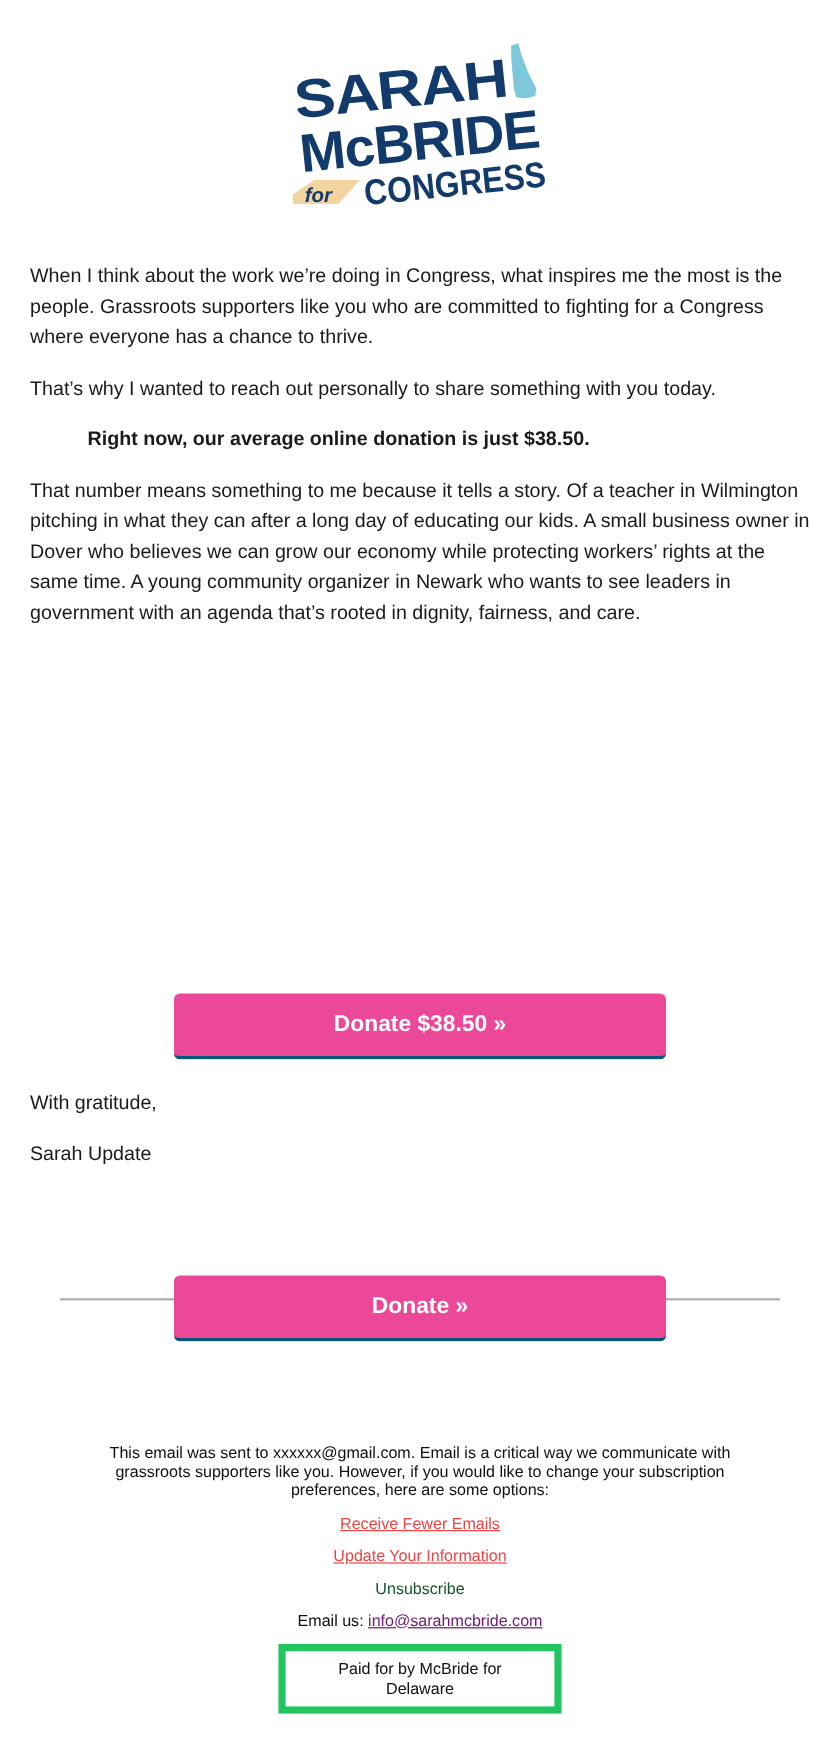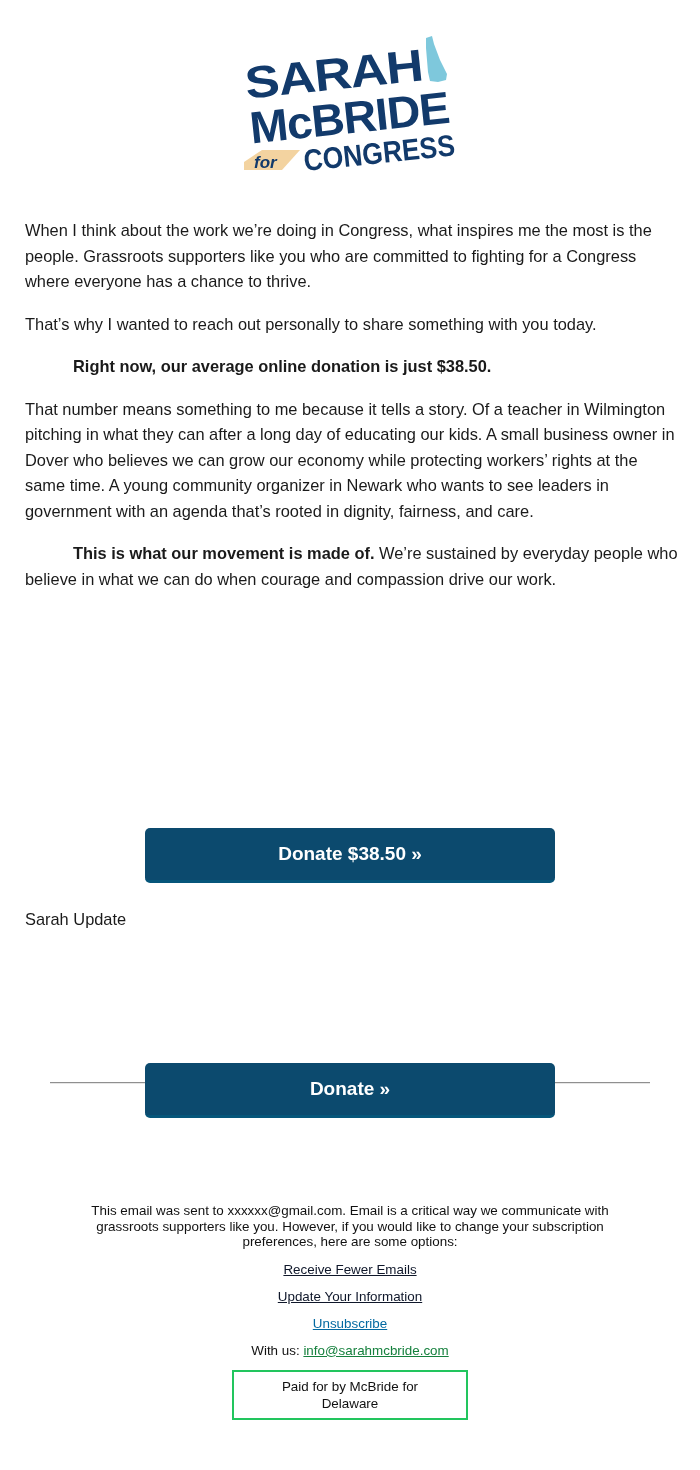--- a/index.html
+++ b/index.html
@@ -35,21 +35,21 @@
       text-decoration: underline;
       text-underline-offset: 2px;
       cursor: pointer;
     }
 
     .btn {
       position: absolute;
       left: 145px;
       width: 410px;
       height: 55px;
-      background: #0c4a6e;
+      background: #ec4899;
       border-radius: 5px;
       border-bottom: 3px solid #06567a;
       color: #ffffff;
       font-family: "Liberation Sans", sans-serif;
       font-weight: bold;
       font-size: 19px;
       display: flex; align-items: center; justify-content: center;
       cursor: pointer;
     }
     .btn-1 { top: 828px; }
@@ -78,37 +78,36 @@
       width: 580px;
       text-align: center;
       font-size: 13.4px;
       line-height: 15.5px;
       color: #111111;
     }
     .footer-intro { margin-bottom: 12px; }
     .footer-link {
       display: block;
       text-decoration: underline;
-      color: #0f172a;
+      color: #ef4444;
       margin-bottom: 11px;
       line-height: 16px;
       cursor: pointer;
     }
     .footer-plain {
       display: block;
-      color: #0369a1;
+      color: #14532d;
       margin-bottom: 11px;
       line-height: 16px;
-      text-decoration: underline;
     }
     .footer-email-line { margin-bottom: 11px; line-height: 16px; }
-    .footer-email-line a { color: #15803d; text-decoration: underline; cursor: pointer; }
+    .footer-email-line a { color: #701a75; text-decoration: underline; cursor: pointer; }
     .paid-box {
       display: inline-block;
-      border: 2px solid #22c55e;
+      border: 6px solid #22c55e;
       padding: 6px 21px;
       font-size: 13.4px;
       line-height: 17px;
       width: 236px;
     }
   </style>
 </head>
 <body>
 
 <div class="logo-wrap">
@@ -124,35 +123,35 @@
     <polygon points="4,132 22,120 60,120 42,140 4,140" fill="#f3d3a0"></polygon>
     <text x="14" y="138" font-size="17" font-style="italic" font-weight="bold" fill="#123a6b" font-family="Liberation Sans, sans-serif">for</text>
   </svg>
 </div>
 
 <div class="content">
   <p>When I think about the work we’re doing in Congress, what inspires me the most is the people. Grassroots supporters like you who are committed to fighting for a Congress where everyone has a chance to thrive.</p>
   <p>That’s why I wanted to reach out personally to share something with you today.</p>
   <p class="bold">Right now, our average online donation is just $38.50.</p>
   <p>That number means something to me because it tells a story. Of a teacher in Wilmington pitching in what they can after a long day of educating our kids. A small business owner in Dover who believes we can grow our economy while protecting workers’ rights at the same time. A young community organizer in Newark who wants to see leaders in government with an agenda that’s rooted in dignity, fairness, and care.</p>
-  <p><span class="bold">This is what our movement is made of.</span><span> We’re sustained by everyday people who believe in what we can do when courage and compassion drive our work.</span></p>
 </div>
 
 <div class="btn btn-1">Donate $38.50 »</div>
 
 <div class="closing">
+  <p>With gratitude,</p>
   <p>Sarah Update</p>
 </div>
 
 <div class="divider"></div>
 
 <div class="btn btn-2">Donate »</div>
 
 <div class="footer">
   <div class="footer-intro">This email was sent to xxxxxx@gmail.com. Email is a critical way we communicate with grassroots supporters like you. However, if you would like to change your subscription preferences, here are some options:</div>
   <a class="footer-link">Receive Fewer Emails</a>
   <a class="footer-link">Update Your Information</a>
   <span class="footer-plain">Unsubscribe</span>
   <div class="footer-email-line">
-    <span>With us: </span><a>info@sarahmcbride.com</a>
+    <span>Email us: </span><a>info@sarahmcbride.com</a>
   </div>
   <div class="paid-box">Paid for by McBride for Delaware</div>
 </div>
 
 </body></html>

